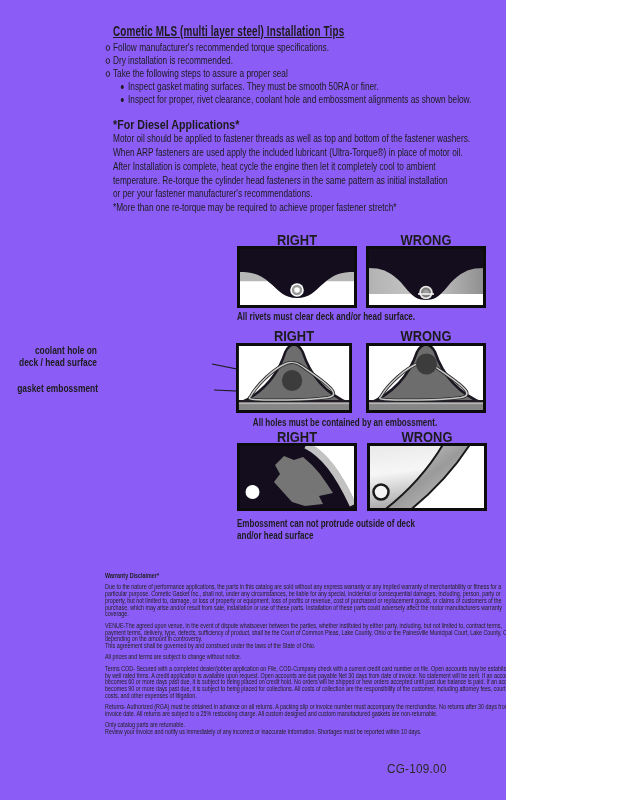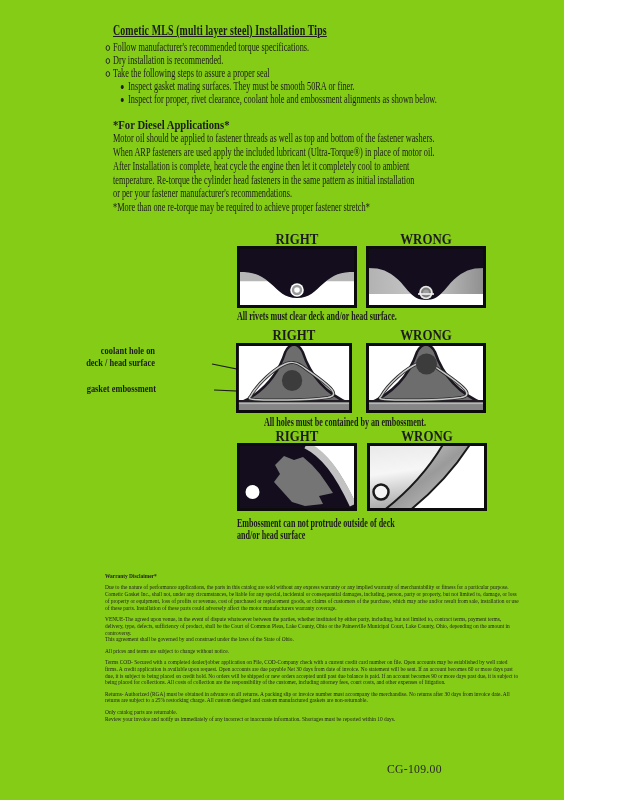--- a/index.html
+++ b/index.html
@@ -1,19 +1,19 @@
 <!DOCTYPE html>
 <html><head>
 <meta charset="utf-8">
 <style>
   * { margin:0; padding:0; box-sizing:border-box; }
   html,body { background:#ffffff; }
   .page {
-    position:relative; width:564px; height:800px; background:#84cc16;
-    font-family:Liberation Serif, serif; color:#1c1c1c; overflow:hidden;
+    position:relative; width:506px; height:800px; background:#8b5cf6;
+    font-family:Liberation Sans, sans-serif; color:#1c1c1c; overflow:hidden;
   }
   .abs { position:absolute; }
   
   .sx66 { transform:scaleX(.66); transform-origin:0 0; }
   .sx70 { transform:scaleX(.70); transform-origin:0 0; }
   .sx70c{ transform:scaleX(.70); transform-origin:50% 0; }
   .sx72 { transform:scaleX(.72); transform-origin:0 0; }
   .sx77 { transform:scaleX(.77); transform-origin:0 0; }
   .sx80r{ transform:scaleX(.80); transform-origin:100% 0; }
   .sx82 { transform:scaleX(.82); transform-origin:0 0; }

